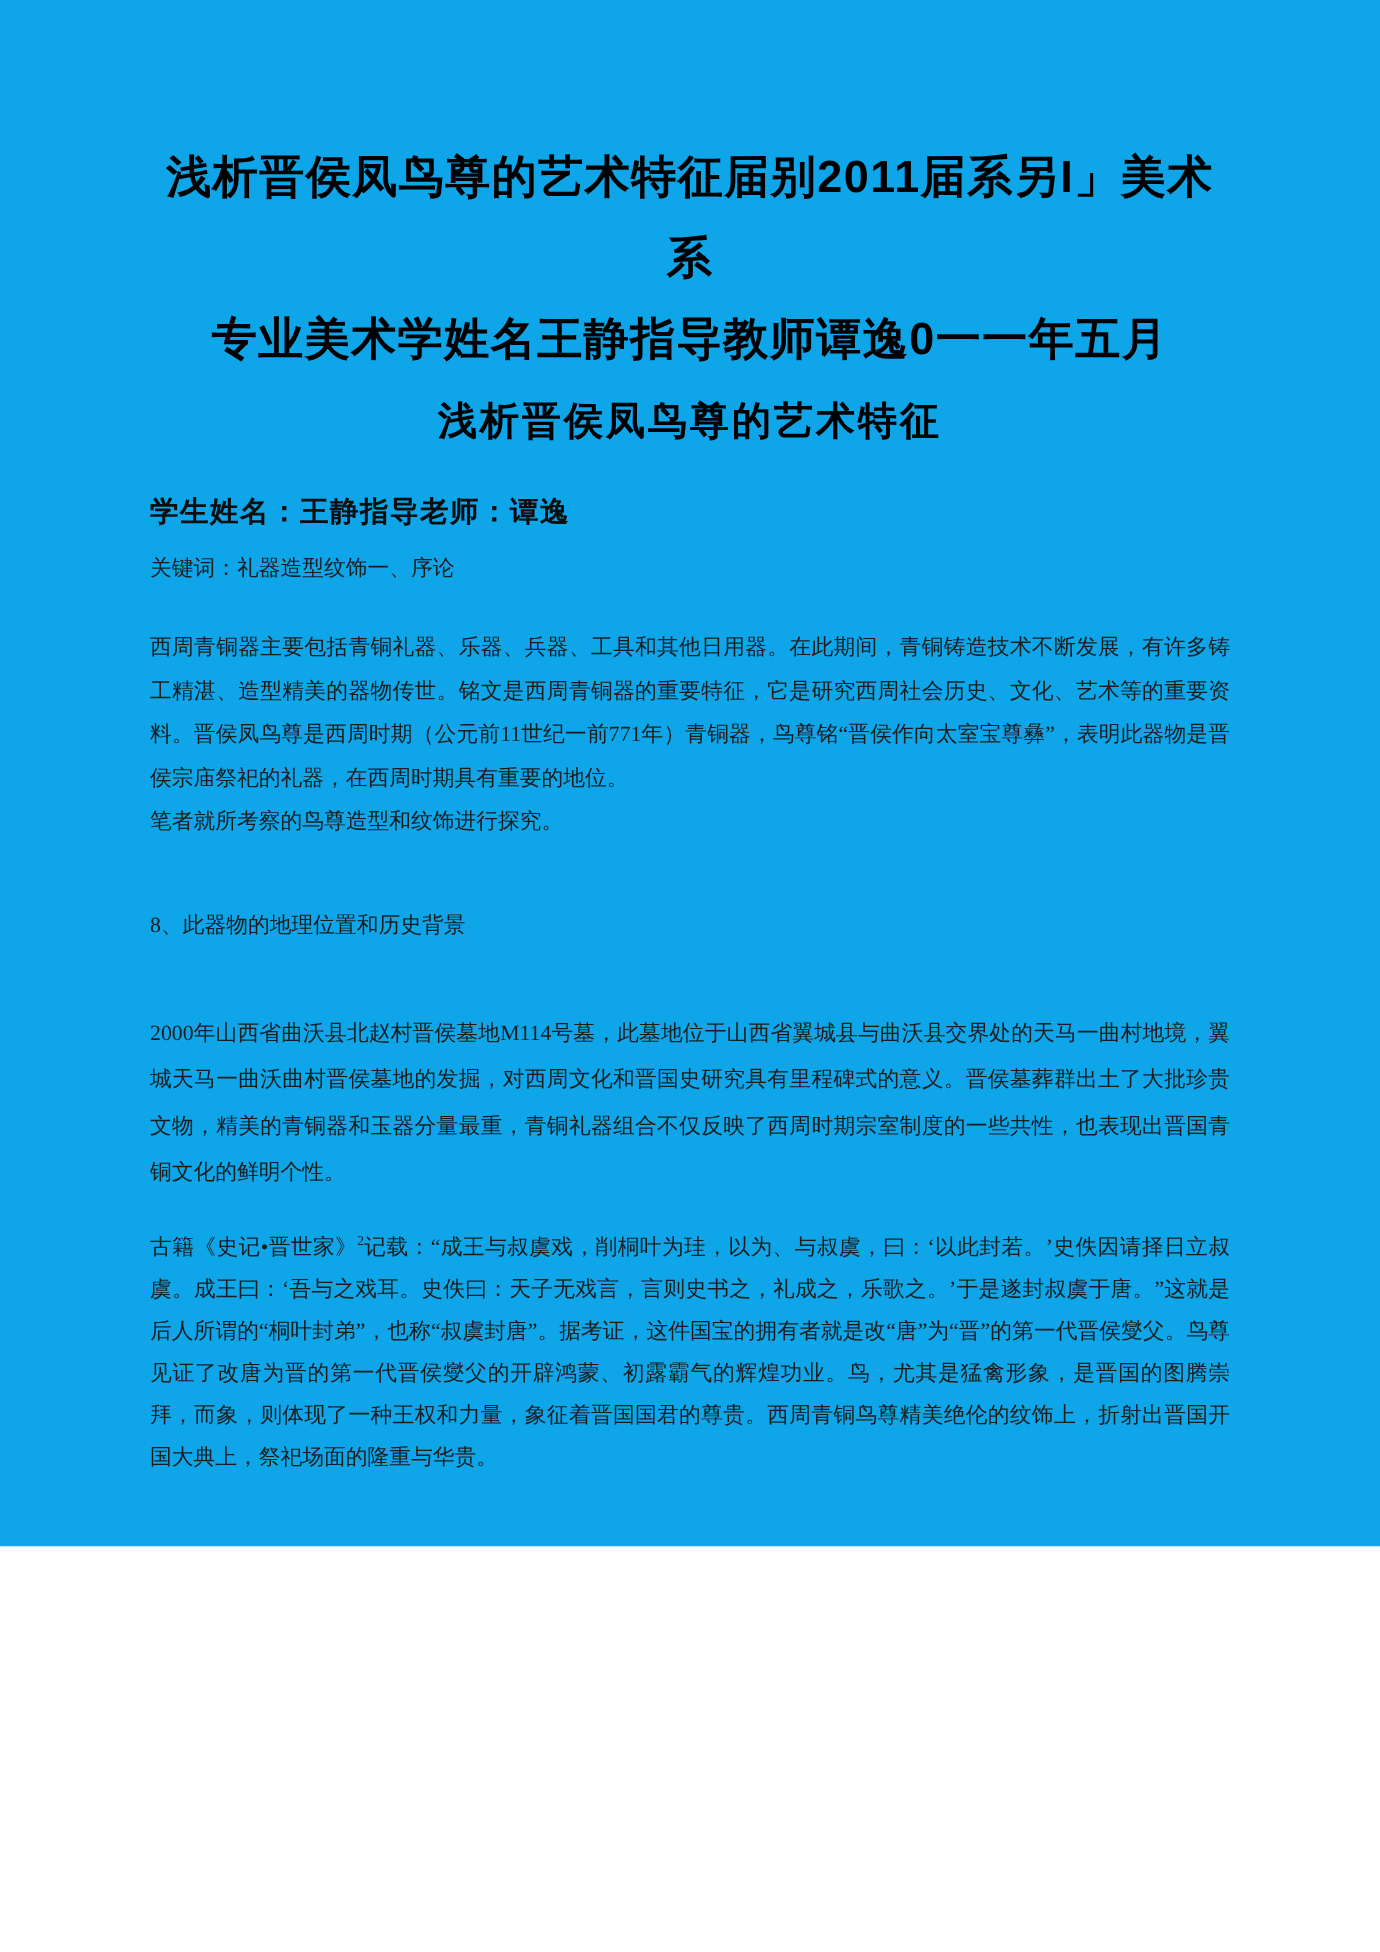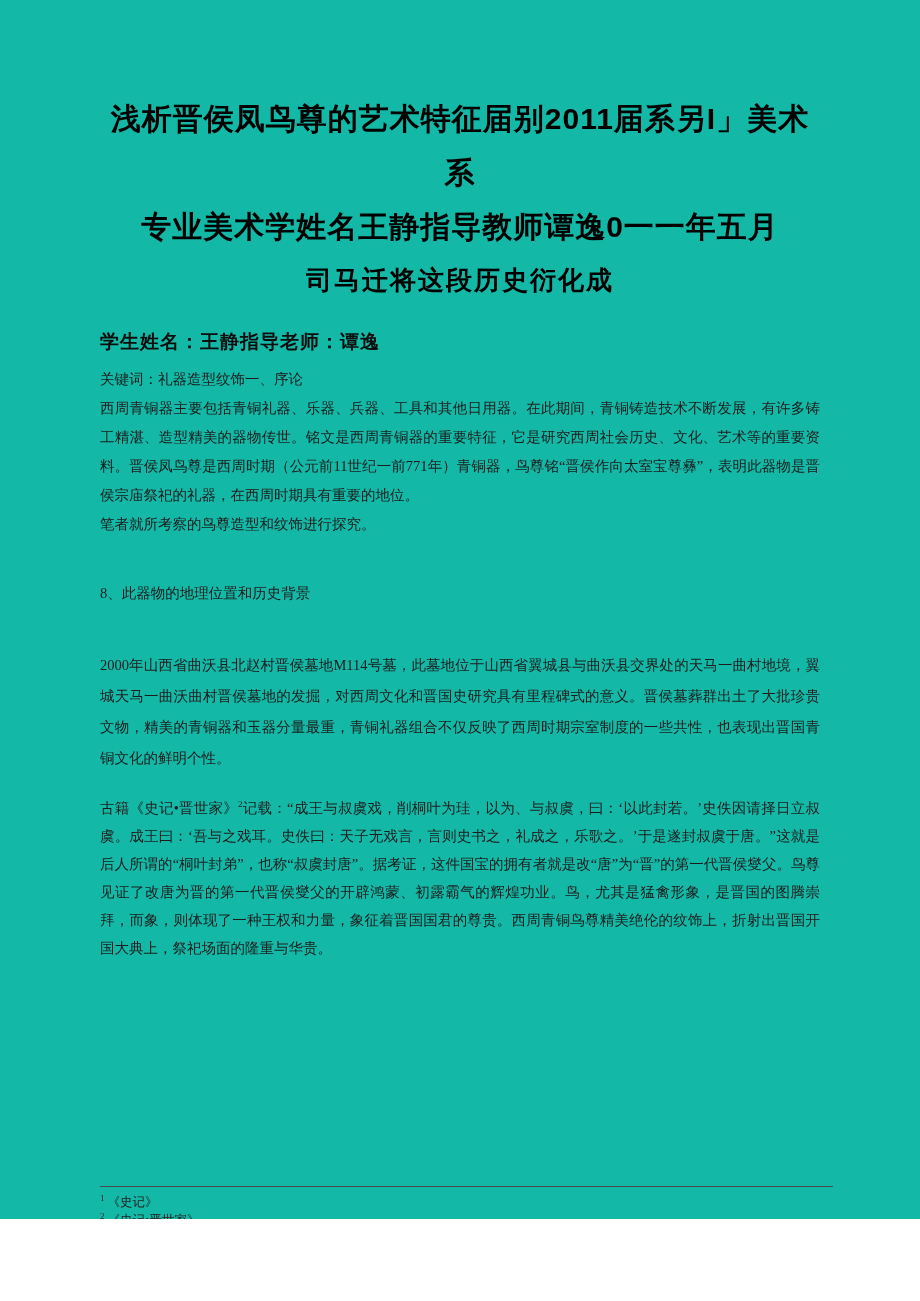--- a/index.html
+++ b/index.html
@@ -1,20 +1,20 @@
 <!DOCTYPE html>
 <html><head>
 <meta charset="utf-8">
 <style>
   html, body { margin: 0; padding: 0; background: #ffffff; }
   .page {
     position: relative;
     width: 920px;
-    height: 1219px;
-    background: #14b8a6;
+    height: 1031px;
+    background: #0ea5e9;
     overflow: hidden;
     font-family: "Liberation Serif", "DejaVu Serif", serif;
     color: #1c1c1c;
   }
   .inner { padding: 92px 100px 0 100px; }
 
   .title-block {
     font-family: "Liberation Sans", "DejaVu Sans", sans-serif;
     font-weight: 700;
     font-size: 30px;
@@ -46,21 +46,21 @@
 
   .para {
     margin: 0;
     font-size: 14.5px;
     line-height: 29px;
     text-align: justify;
     color: #1c1c1c;
   }
   .abstract    { margin-top: 94px; }
   .keywords    { margin-top: 9px; }
-  .body-para-1 { margin-top: 0; }
+  .body-para-1 { margin-top: 24px; }
   .body-para-1b{ margin-top: 0; }
   .section-heading {
     margin-top: 40px;
     font-size: 14.5px;
     line-height: 29px;
     color: #1c1c1c;
     font-weight: 400;
   }
   .body-para-2 { margin-top: 42px; line-height: 31px; }
   .body-para-3 { margin-top: 24px; line-height: 30px; }
@@ -99,21 +99,21 @@
 <body>
 
 <div class="page">
   <div class="inner">
 
     <div class="title-block">
       <div>浅析晋侯凤鸟尊的艺术特征届别2011届系另I」美术系</div>
       <div>专业美术学姓名王静指导教师谭逸0一一年五月</div>
     </div>
 
-    <div class="subtitle">司马迁将这段历史衍化成</div>
+    <div class="subtitle">浅析晋侯凤鸟尊的艺术特征</div>
 
     <div class="byline">学生姓名：王静指导老师：谭逸</div>
 
 
     <p class="para keywords">关键词：礼器造型纹饰一、序论</p>
 
     <p class="para body-para-1">西周青铜器主要包括青铜礼器、乐器、兵器、工具和其他日用器。在此期间，青铜铸造技术不断发展，有许多铸工精湛、造型精美的器物传世。铭文是西周青铜器的重要特征，它是研究西周社会历史、文化、艺术等的重要资料。晋侯凤鸟尊是西周时期（公元前11世纪一前771年）青铜器，鸟尊铭“晋侯作向太室宝尊彝”，表明此器物是晋侯宗庙祭祀的礼器，在西周时期具有重要的地位。</p>
     <p class="para body-para-1b">笔者就所考察的鸟尊造型和纹饰进行探究。</p>
 
     <p class="section-heading">8、此器物的地理位置和历史背景</p>

